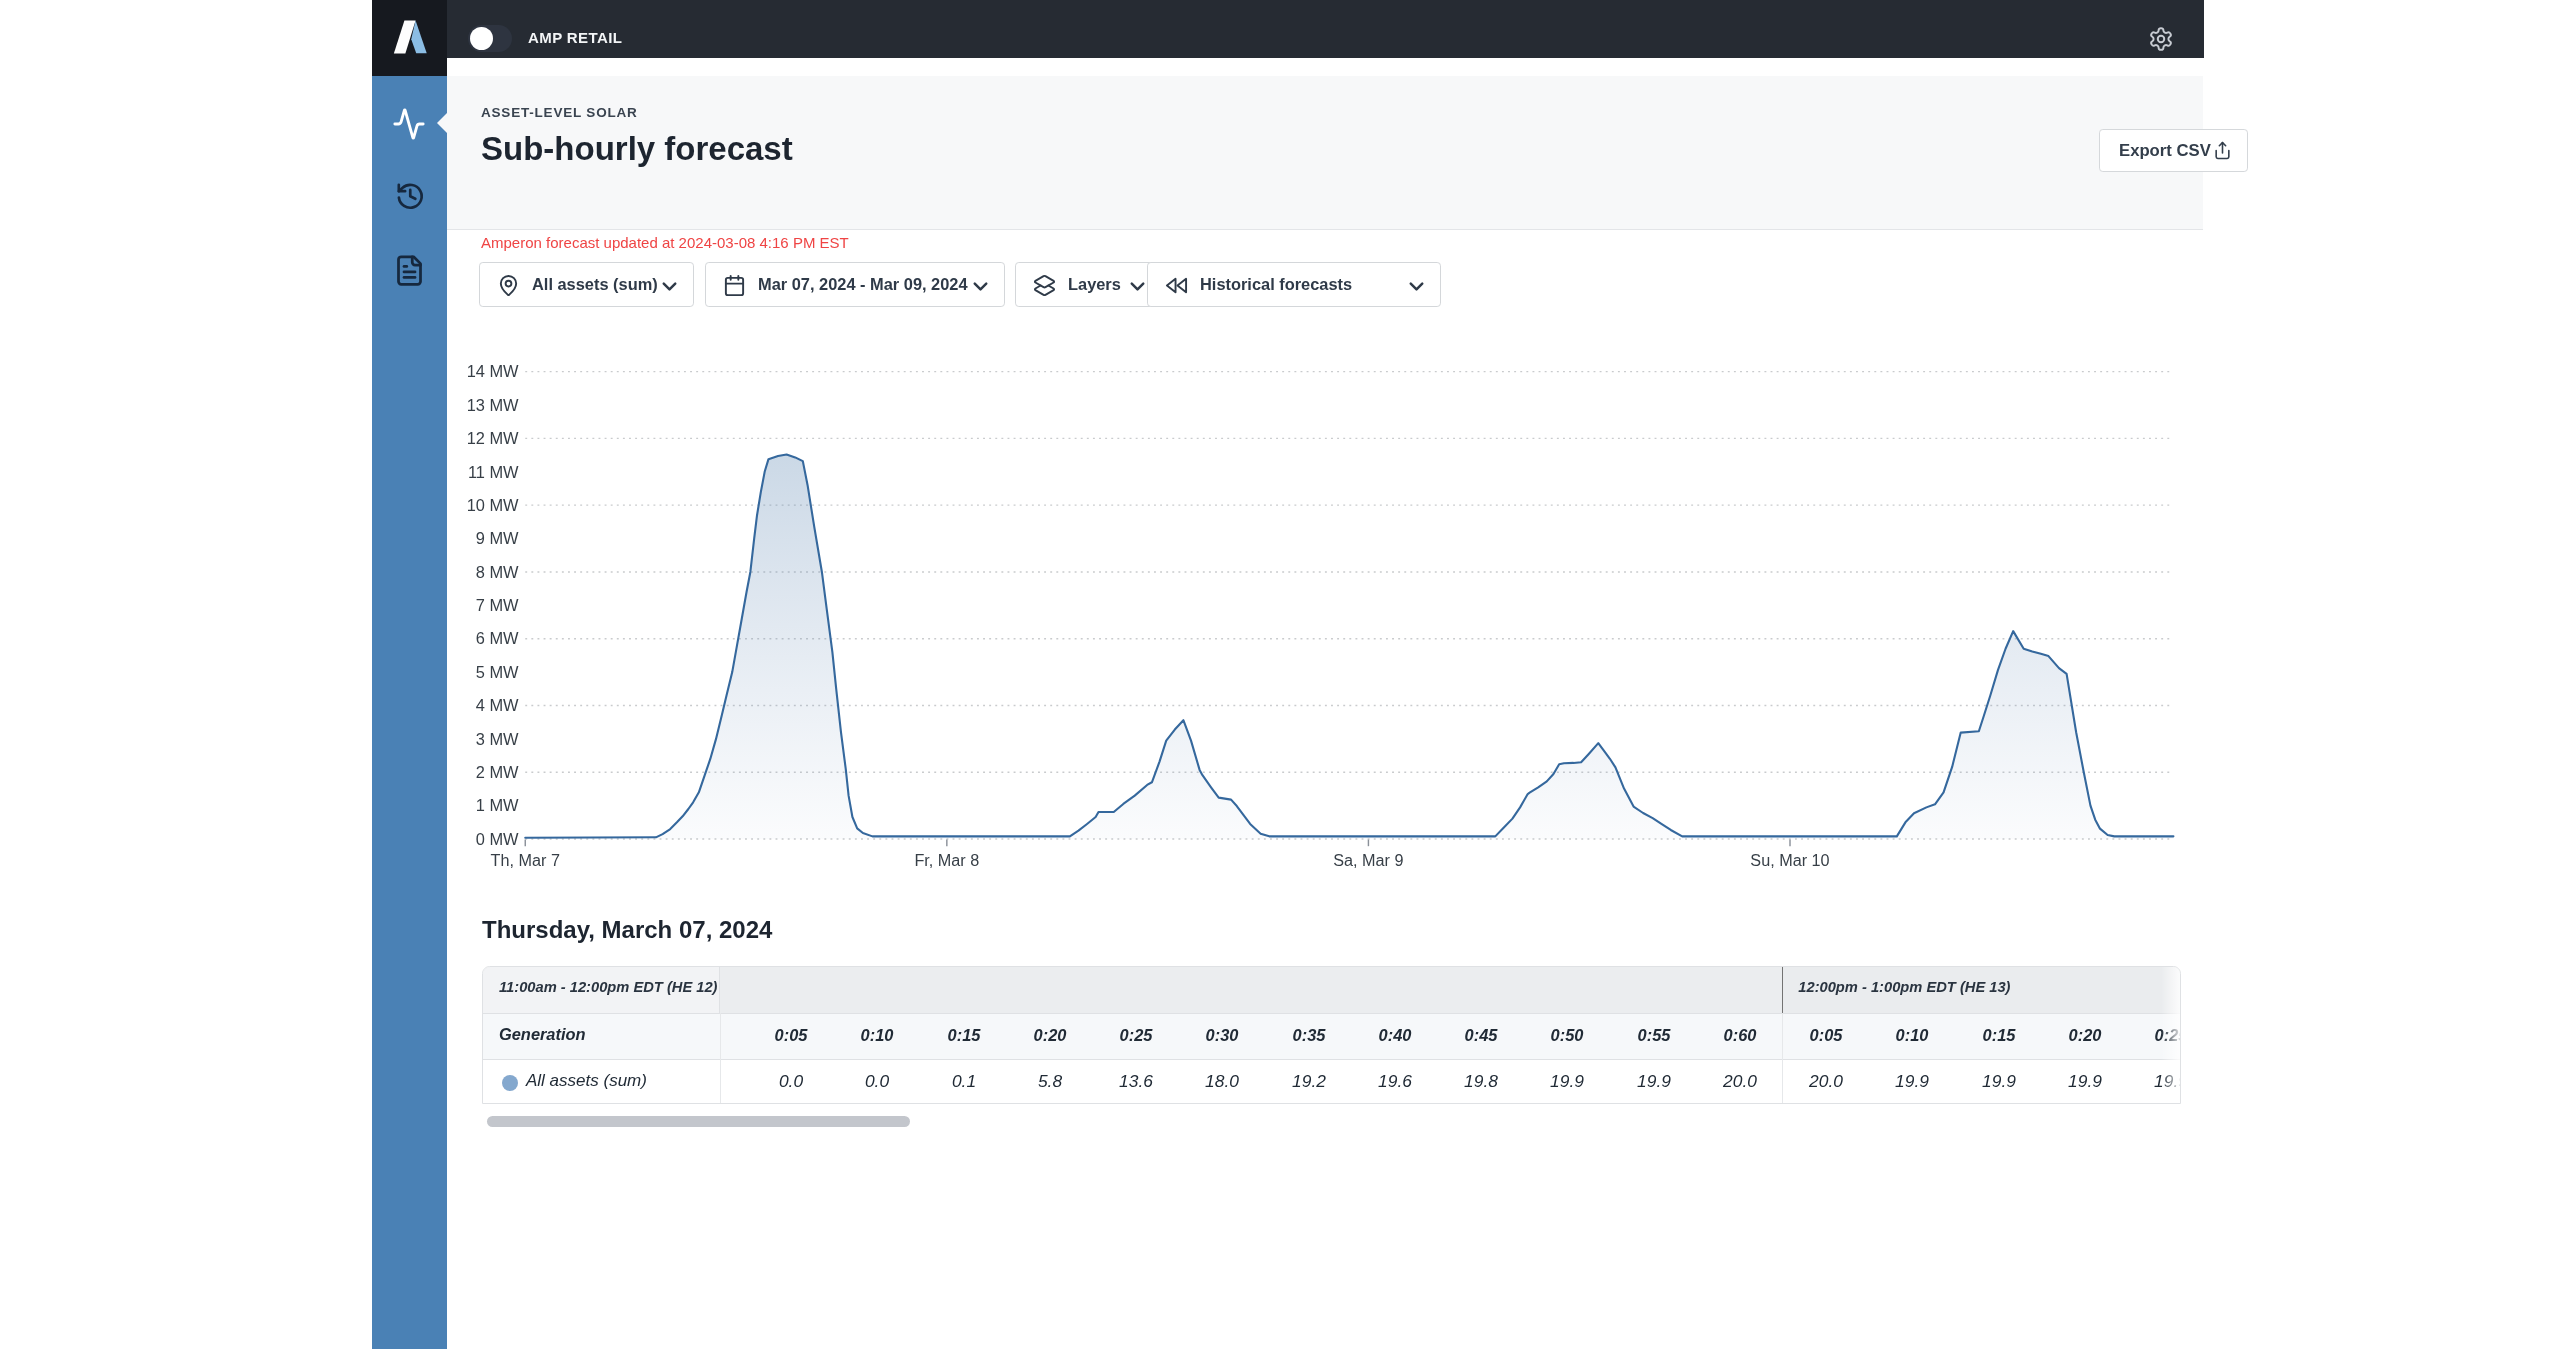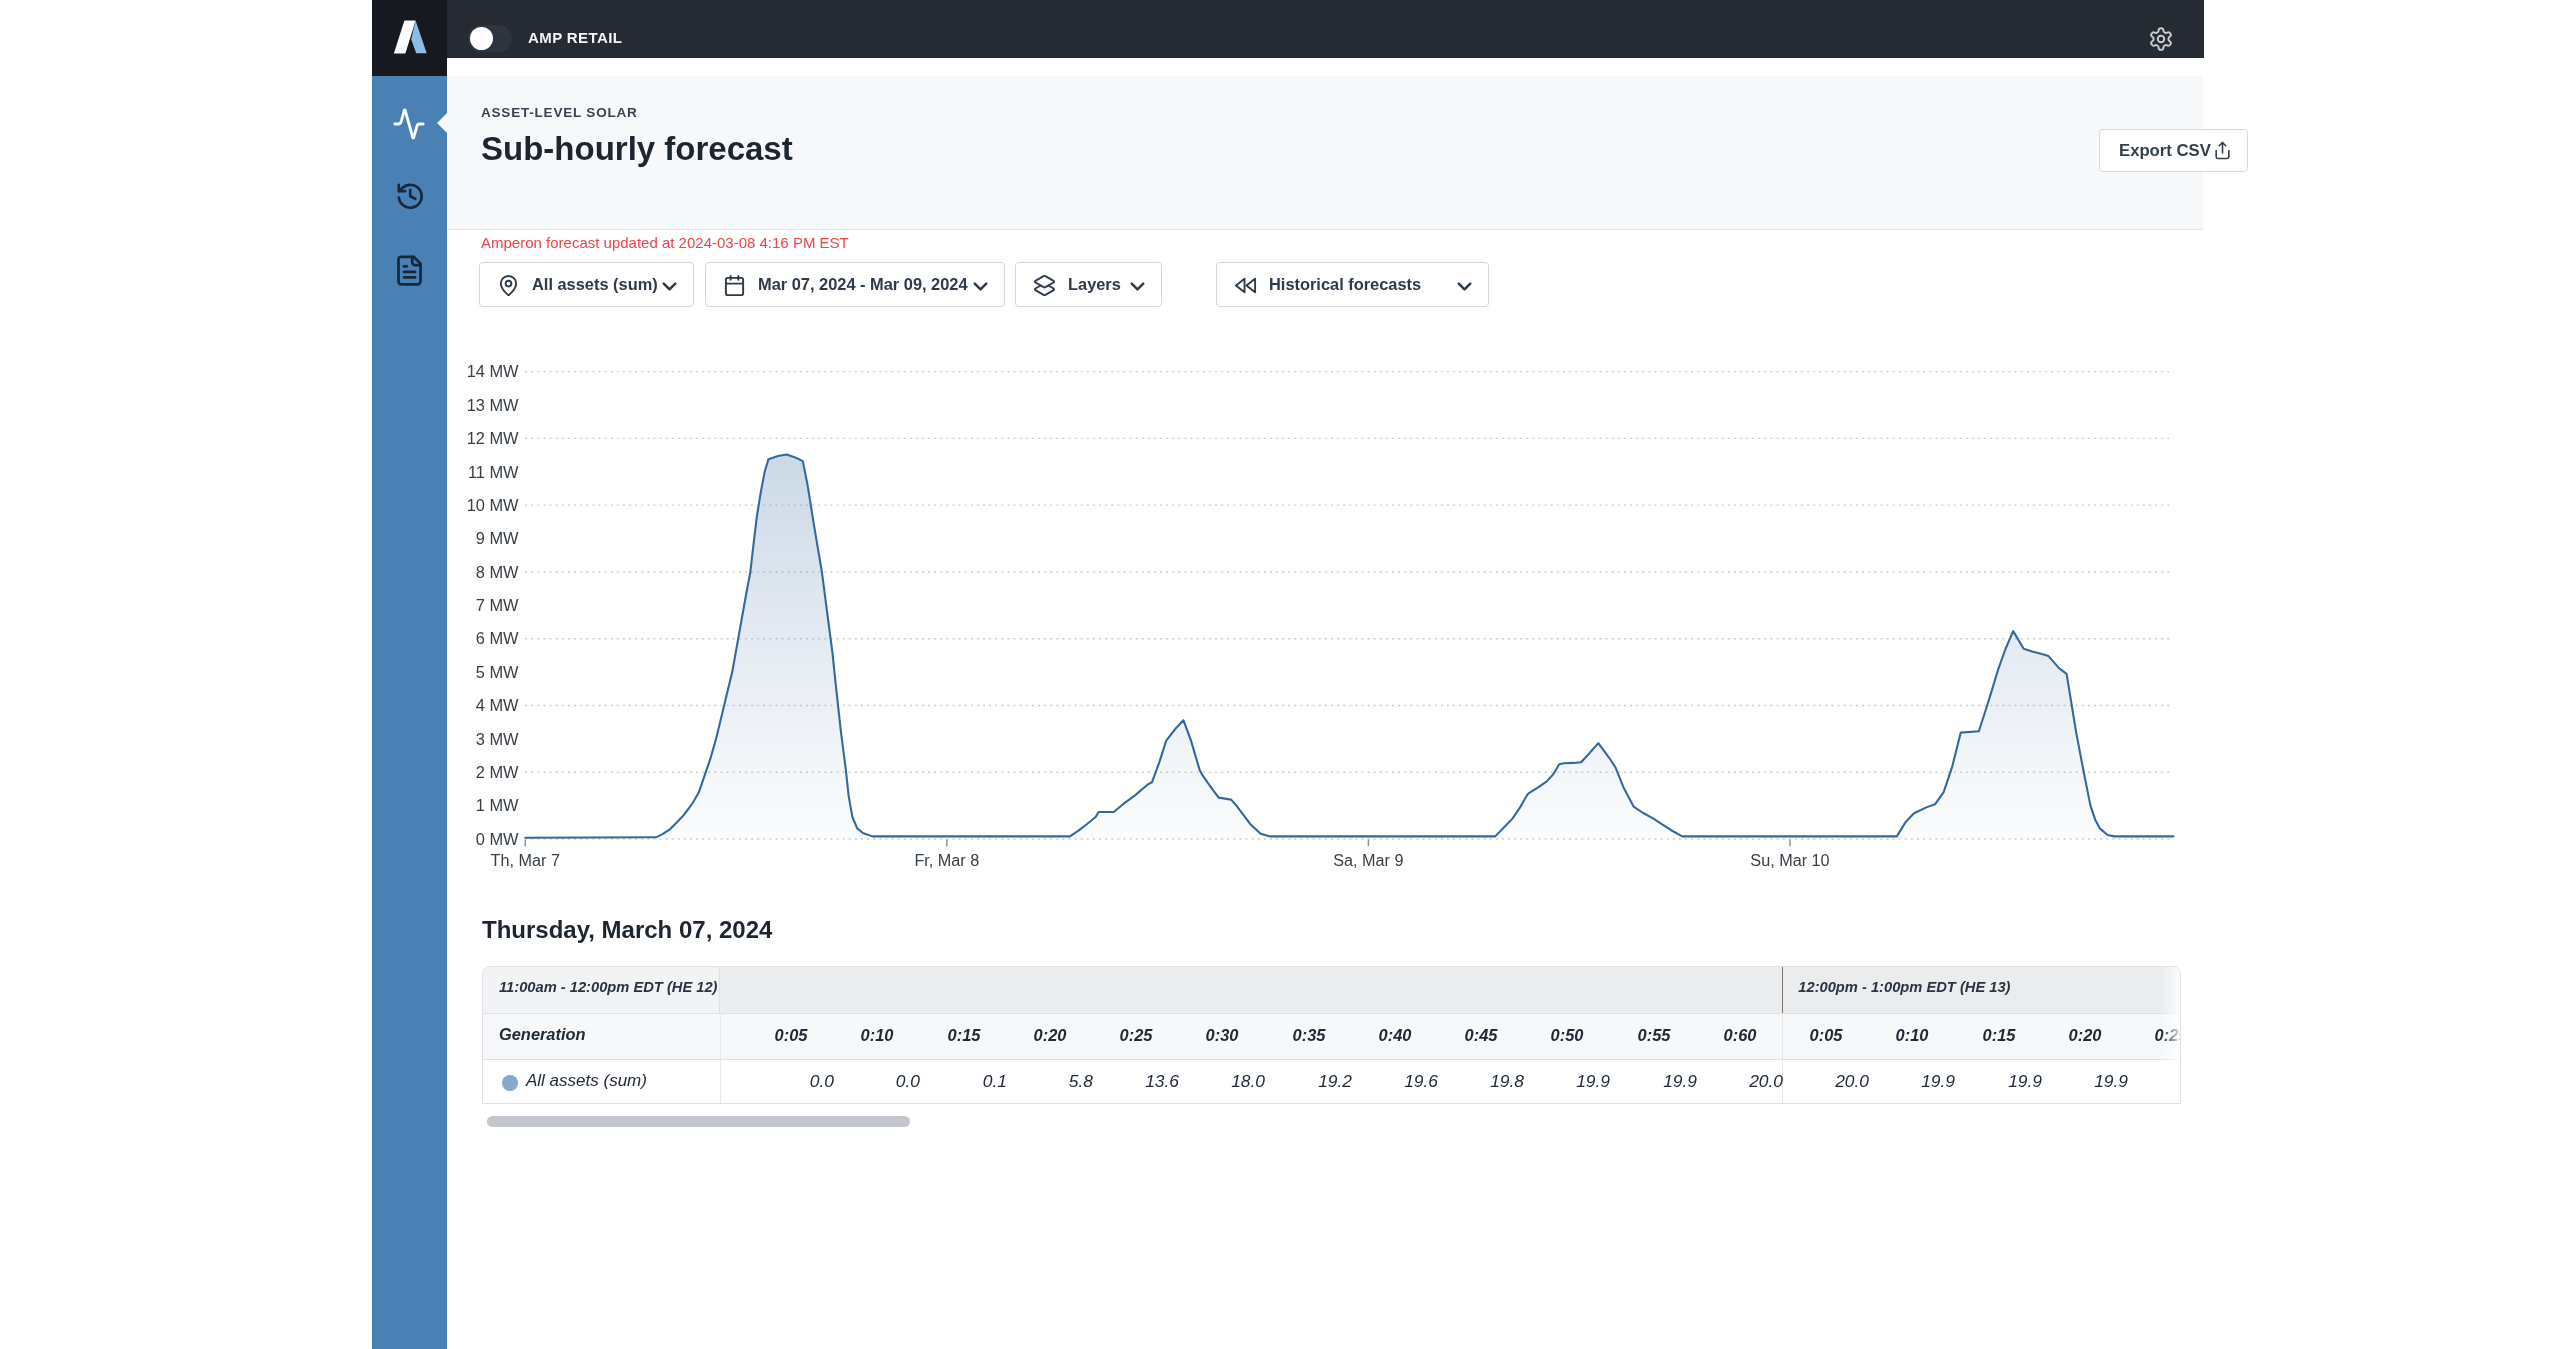--- a/index.html
+++ b/index.html
@@ -28,21 +28,21 @@
 .chart { position:absolute; left:76px; top:363px; }
 .dayhead { position:absolute; left:110px; top:916px; font-size:24px; font-weight:bold; color:#1d2530; }
 .tbl { position:absolute; left:110px; top:966px; width:1699px; height:138px; border:1px solid #dfe1e4; border-radius:7.6px 7.6px 0 0; overflow:hidden; background:#fff;font-style:italic; }
 .r1 { position:absolute; left:0; top:0; width:100%; height:46px; background:#ebedef; }
 .r1a { position:absolute; left:0; top:0; width:237px; height:46px; background:#f2f3f5; border-right:1px solid #dfe1e4; border-radius:7.6px 0 0 0; }
 .r1b { position:absolute; left:1299px; top:0; width:400px; height:46px; background:#eaecee; border-left:1px solid #737373; }
 .r2 { position:absolute; left:0; top:46px; width:100%; height:46px; background:#f6f8fa; border-top:1px solid #dfe1e4; }
 .r3 { position:absolute; left:0; top:92px; width:100%; height:47px; background:#fff; border-top:1px solid #dfe1e4; }
 .hlab { position:absolute; top:12.4px; font-size:14.7px; font-weight:bold; color:#2a3440; white-space:nowrap; }
 .tc { position:absolute; width:86px; text-align:center; font-size:16.4px; font-weight:bold; color:#212b36; padding-top:12.4px; height:46px; white-space:nowrap; }
-.tc.v { font-weight:normal; font-size:17.4px; padding-top:11.4px;text-align:right; }
+.tc.v { font-weight:normal; font-size:17.4px; padding-top:11.4px; }
 .dot { position:absolute; left:19px; top:108px; width:16px; height:16px; border-radius:50%; background:#84a8ce; }
 .rowname { position:absolute; left:43px; top:104px; font-size:17px; color:#212b36; }
 .genname { position:absolute; left:16px; top:58px; font-size:16.4px; font-weight:bold; color:#212b36; }
 .tfade { position:absolute; right:0; top:0; width:19px; height:138px; background:linear-gradient(to right, rgba(255,255,255,0), rgba(255,255,255,0.85)); }
 .sbar { position:absolute; left:115px; top:1116px; width:423px; height:11.4px; border-radius:5.7px; background:#c3c6cc; }
 </style></head>
 <body>
 <div class="app">
   <div class="topbar">
     <div class="logobox">
@@ -116,21 +116,21 @@
   <div class="fbtn" style="left:643px;width:147px">
     <svg class="ic" width="23" height="23" viewBox="0 0 24 24" fill="none" stroke="#2f3a48" stroke-width="2" stroke-linecap="round" stroke-linejoin="round">
       <path d="m16.02 12 5.48 3.13a1 1 0 0 1 0 1.74L13 21.74a2 2 0 0 1-2 0l-8.5-4.87a1 1 0 0 1 0-1.74L7.98 12"></path>
         <path d="M13 13.74a2 2 0 0 1-2 0L2.5 8.87a1 1 0 0 1 0-1.74L11 2.26a2 2 0 0 1 2 0l8.5 4.87a1 1 0 0 1 0 1.74Z"></path>
     </svg>
     <span class="lab">Layers</span>
     <svg class="ch" width="23" height="23" viewBox="0 0 24 24" fill="none" stroke="#2f3a48" stroke-width="2.6" stroke-linecap="round" stroke-linejoin="round">
         <path d="m6 9 6 6 6-6"></path>
       </svg>
   </div>
-  <div class="fbtn" style="left:844px;width:273px">
+  <div class="fbtn" style="left:775px;width:294px">
     <svg class="ic" width="23" height="23" viewBox="0 0 24 24" fill="none" stroke="#2f3a48" stroke-width="2" stroke-linecap="round" stroke-linejoin="round">
       <polygon points="11 19 2 12 11 5 11 19"></polygon>
         <polygon points="22 19 13 12 22 5 22 19"></polygon>
     </svg>
     <span class="lab">Historical forecasts</span>
     <svg class="ch" width="23" height="23" viewBox="0 0 24 24" fill="none" stroke="#2f3a48" stroke-width="2.6" stroke-linecap="round" stroke-linejoin="round">
         <path d="m6 9 6 6 6-6"></path>
       </svg>
   </div>
   <svg class="chart" width="1755" height="520" viewBox="0 0 1840 545">

